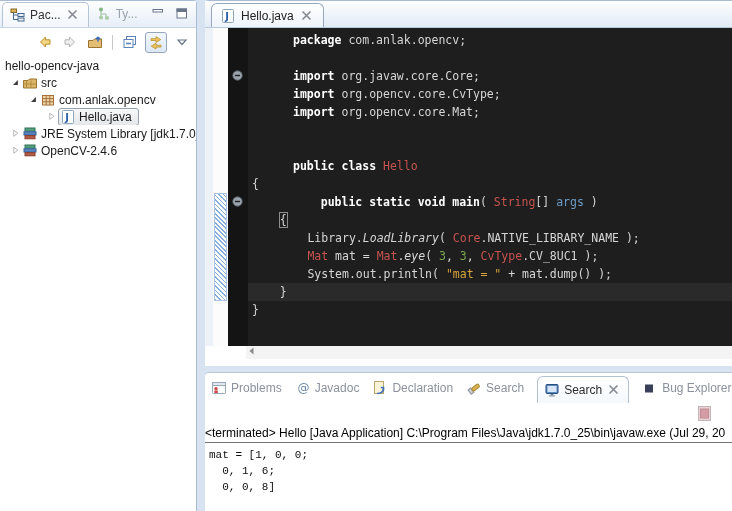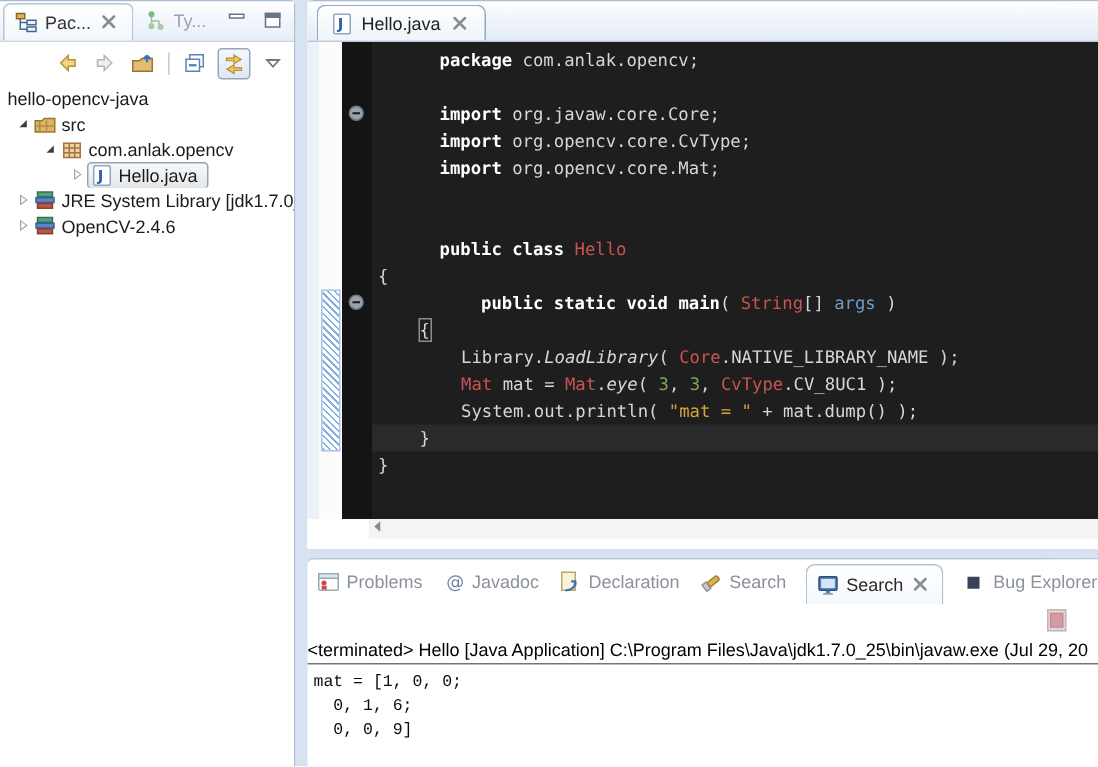--- a/index.html
+++ b/index.html
@@ -399,17 +399,17 @@
     <div class="bp-toolbar" id="bp-toolbar"><span><span class="ic">
             <svg xmlns="http://www.w3.org/2000/svg" width="16" height="16" viewBox="0 0 16 16">
               <rect x="0.5" y="0.5" width="12" height="14" fill="#e7d2d6" stroke="#c2b4b7"></rect>
               <rect x="2.5" y="3" width="8" height="9" fill="#d49ca4" stroke="#c08d95"></rect>
             </svg>
           </span></span></div>
     <div class="console-header">&lt;terminated&gt; Hello [Java Application] C:\Program Files\Java\jdk1.7.0_25\bin\javaw.exe (Jul 29, 20</div>
     <div class="console-out" id="console-out">
         <div>mat = [1, 0, 0;</div>
         <div>  0, 1, 6;</div>
-        <div>  0, 0, 9]</div>
+        <div>  0, 0, 8]</div>
       </div>
   </div>
 
 </div>
 
 </body></html>

